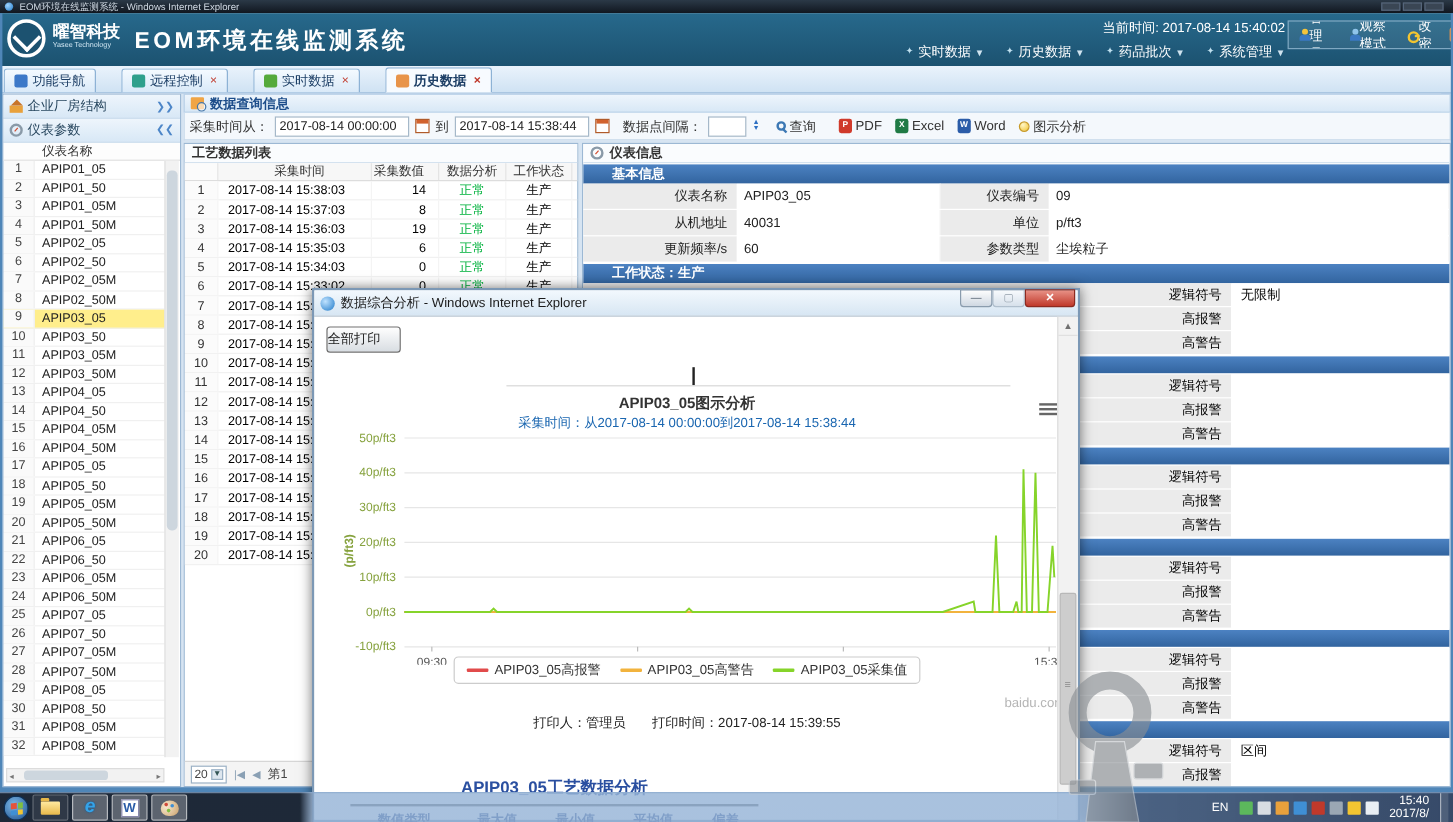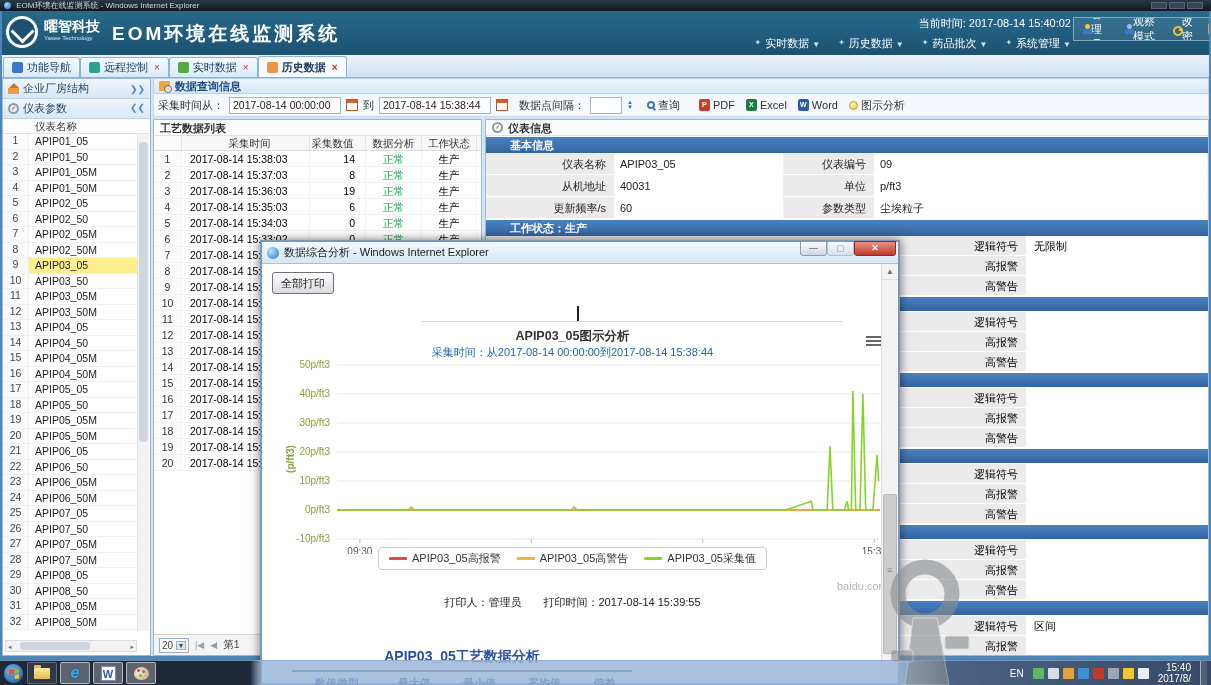--- a/index.html
+++ b/index.html
@@ -28,21 +28,21 @@
   .user-box{position:absolute;right:-10px;top:6px;width:148px;height:24px;border:1px solid #7fa8c2;background:rgba(255,255,255,.08);display:flex;align-items:center;gap:9px;padding:0 6px;font-size:11px;overflow:hidden;}
   .mini-ico{display:inline-block;width:9px;height:10px;position:relative;}
   .person:before{content:"";position:absolute;left:2px;top:0;width:5px;height:5px;border-radius:50%;background:#f5c43c;}
   .person:after{content:"";position:absolute;left:0;top:5px;width:9px;height:5px;border-radius:3px 3px 0 0;background:#3b79c2;}
   .person.blue:before{background:#8fc4ea;}
   .keyic:before{content:"";position:absolute;left:0;top:2px;width:6px;height:6px;border:2px solid #f2c531;border-radius:50%;}
   .keyic:after{content:"";position:absolute;left:6px;top:5px;width:4px;height:2px;background:#f2c531;}
   .badge-cut{width:10px;height:12px;background:#e8944a;border-radius:2px;}
 
   
-  .tabbar{position:absolute;left:0;top:55px;width:100%;height:23px;background:linear-gradient(#eaf3fc,#cfe2f3);border-bottom:1px solid #8db2d5;display:flex;align-items:flex-end;padding-left:3px;gap:0;}
+  .tabbar{position:absolute;left:0;top:55px;width:100%;height:23px;background:linear-gradient(#eaf3fc,#cfe2f3);border-bottom:1px solid #8db2d5;display:flex;align-items:flex-end;padding-left:3px;gap:21px;}
   .tab{height:20px;border:1px solid #8db2d5;border-bottom:none;border-radius:3px 3px 0 0;background:linear-gradient(#f4faff,#d9e9f8);font-size:11px;color:#1d3f66;display:flex;align-items:center;padding:0 8px;gap:4px;cursor:pointer;}
   .tab.active{background:#f7fbff;height:21px;font-weight:bold;}
   .tab .ticon{width:11px;height:11px;border-radius:2px;display:inline-block;}
   .tab .close{color:#c0392b;font-size:10px;margin-left:2px;}
 
   
   .frame-l,.frame-r{position:absolute;top:11px;width:2px;height:649px;background:#4f86b8;z-index:5;}
   .frame-l{left:0;} .frame-r{right:0;}
   .frame-b{position:absolute;left:0;top:656px;width:100%;height:4px;background:#4f86b8;z-index:5;}
 
@@ -115,21 +115,21 @@
 
   
   .popup{position:absolute;left:260px;top:240px;width:640px;height:445px;background:#fff;border:2px solid #7c98b5;box-shadow:0 0 10px rgba(0,0,0,.55);z-index:10;}
   .pop-title{height:22px;background:linear-gradient(#f2f8fd,#d7e6f3);border-bottom:1px solid #aebecb;display:flex;align-items:center;font-size:11px;color:#1a1a1a;padding-left:5px;gap:5px;}
   .pop-ico{width:12px;height:12px;border-radius:50%;background:radial-gradient(circle at 35% 35%,#bfe2ff,#1e79c8);}
   .pop-btns{margin-left:auto;display:flex;margin-right:2px;margin-top:-8px;}
   .pb{width:27px;height:15px;border:1px solid #8a9cad;border-radius:0 0 3px 3px;background:linear-gradient(#fdfdfd,#cfd8e2);color:#4a5a68;font-size:9px;line-height:13px;text-align:center;}
   .pb.dis{opacity:.55;}
   .pb.close{width:42px;background:linear-gradient(#e89186,#c0392b);color:#fff;border-color:#8c2a20;font-weight:bold;}
   .pop-body{position:absolute;left:0;top:22px;right:0;bottom:0;background:#fff;}
-  .print-btn{position:absolute;left:10px;top:8px;width:62px;height:22px;border:1px solid #707070;border-radius:3px;background:linear-gradient(#fefefe,#d8dde2);font-size:11px;text-align:center;line-height:21px;color:#222;cursor:pointer;}
+  .print-btn{position:absolute;left:10px;top:8px;width:62px;height:22px;border:1px solid #707070;border-radius:3px;background:linear-gradient(#fefefe,#d8dde2);font-size:11px;text-align:left;line-height:21px;color:#222;cursor:pointer;}
   .caret{position:absolute;left:315px;top:42px;width:1.5px;height:15px;background:#222;}
   .top-rule{position:absolute;left:160px;top:57px;width:420px;height:1px;background:#d8d8d8;}
   .c-title{position:absolute;left:0;top:64px;width:621px;text-align:center;font-size:12.5px;font-weight:bold;color:#333;}
   .c-sub{position:absolute;left:0;top:81px;width:621px;text-align:center;font-size:11px;color:#1a66b0;}
   .burger{position:absolute;left:604px;top:70px;width:15px;}
   .burger i{display:block;height:2px;background:#666;margin:2px 0;}
   .legend{position:absolute;left:0;top:283px;width:621px;display:flex;justify-content:center;}
   .legend-box{border:1px solid #ccc;border-radius:4px;padding:3px 10px;display:flex;gap:16px;font-size:11px;color:#333;background:#fff;}
   .litem{display:flex;align-items:center;gap:5px;}
   .dash{width:18px;height:3px;border-radius:1px;}

